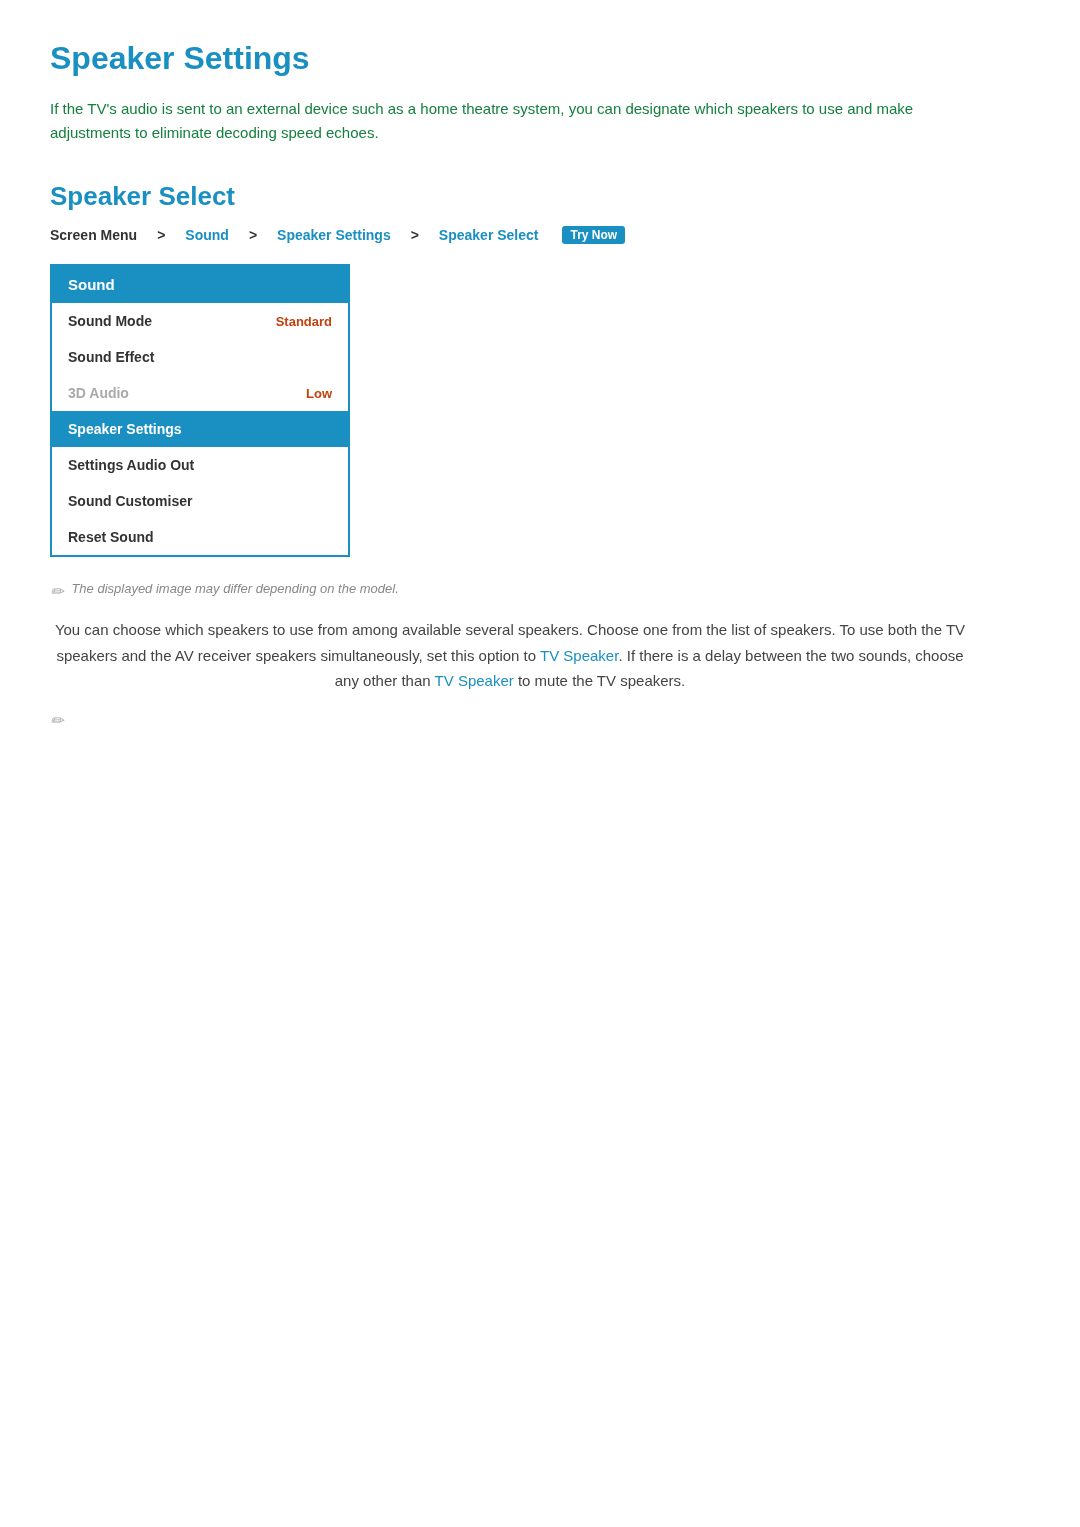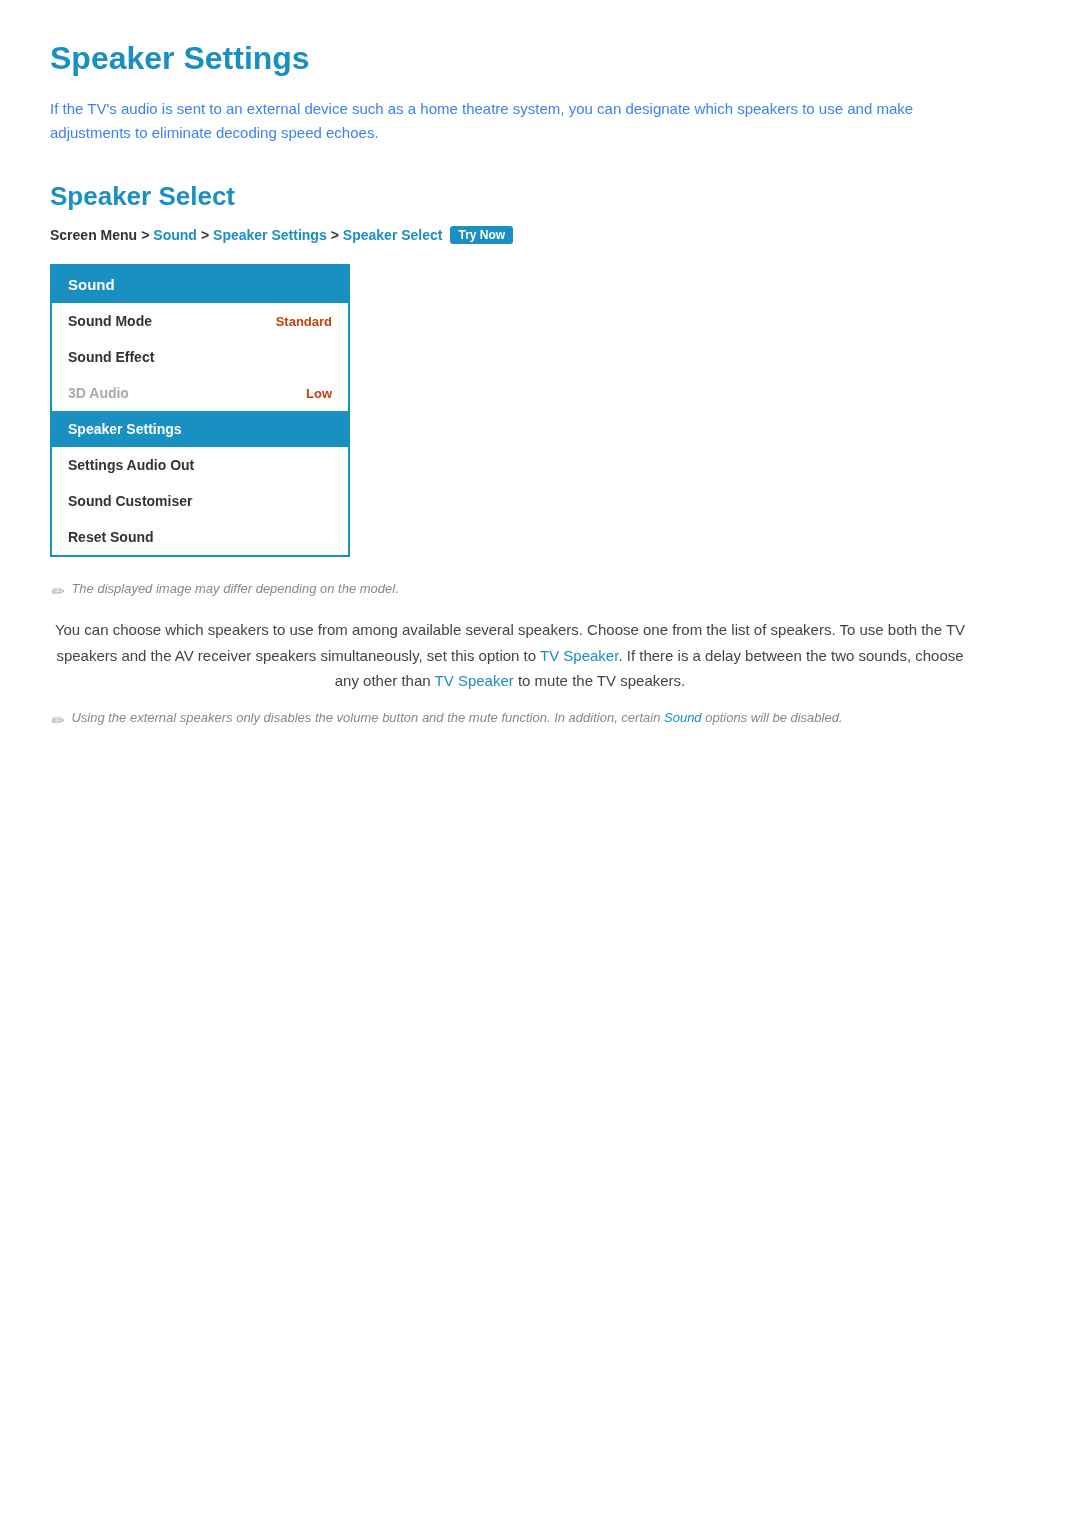--- a/index.html
+++ b/index.html
@@ -20,41 +20,41 @@
     h1 {
       color: #1a8fc1;
       font-size: 32px;
       font-weight: bold;
       margin-bottom: 20px;
     }
 
     .intro-text {
       font-size: 15px;
       line-height: 1.6;
-      color: #3b82f6;
+      color: #15803d;
       margin-bottom: 36px;
       max-width: 900px;
     }
 
     h2 {
       color: #1a8fc1;
       font-size: 26px;
       font-weight: bold;
       margin-bottom: 14px;
     }
 
     .breadcrumb {
       font-size: 14px;
       font-weight: bold;
       color: #333;
       margin-bottom: 20px;
       display: flex;
       align-items: center;
       flex-wrap: wrap;
-      gap: 4px;
+      gap: 20px;
     }
 
     .breadcrumb span.link {
       color: #1a8fc1;
     }
 
     .breadcrumb span.separator {
       color: #333;
     }
 
@@ -207,16 +207,13 @@
   <span class="note-icon">✏</span>
   <span>The displayed image may differ depending on the model.</span>
 </div>
 
 <p class="body-text">
   You can choose which speakers to use from among available several speakers. Choose one from the list of speakers. To use both the TV speakers and the AV receiver speakers simultaneously, set this option to <span class="highlight">TV Speaker</span>. If there is a delay between the two sounds, choose any other than <span class="highlight">TV Speaker</span> to mute the TV speakers.
 </p>
 
 <div class="note-block2">
   <span class="note-icon">✏</span>
-  <span>
-    Using the external speakers only disables the volume button and the mute function. In addition, certain <span class="highlight">Sound</span> options will be disabled.
-  </span>
 </div>
 
 </body></html>

